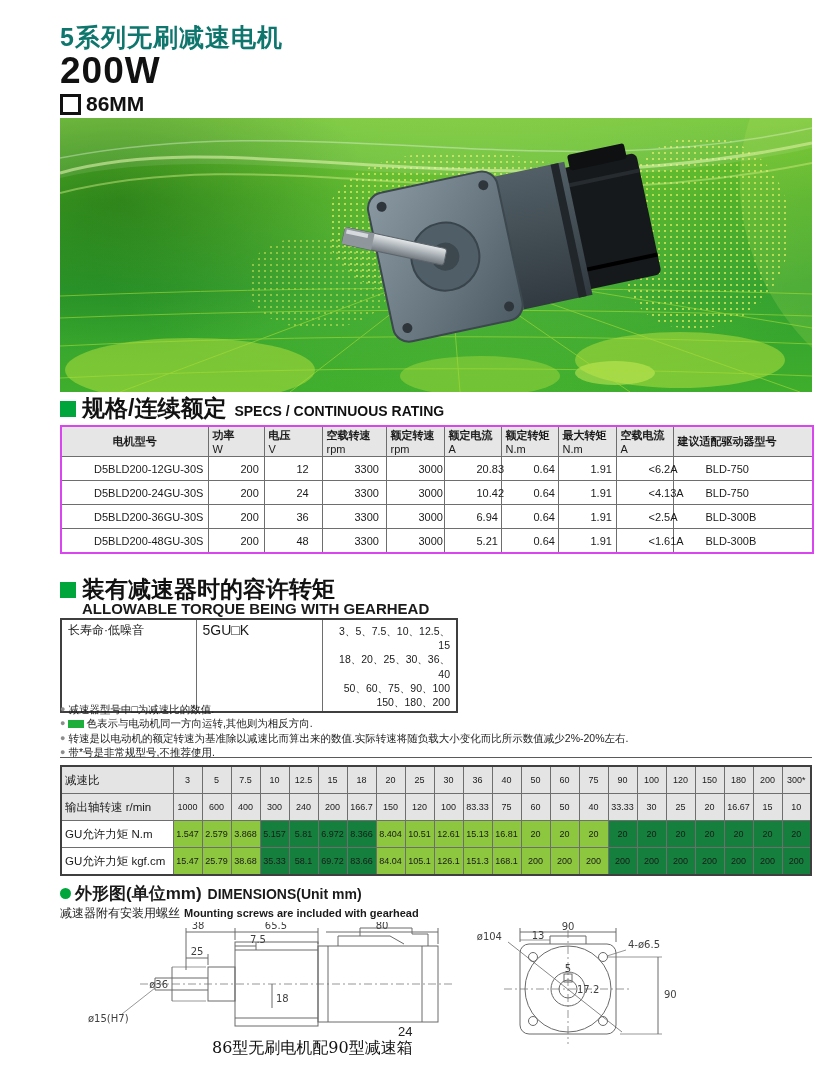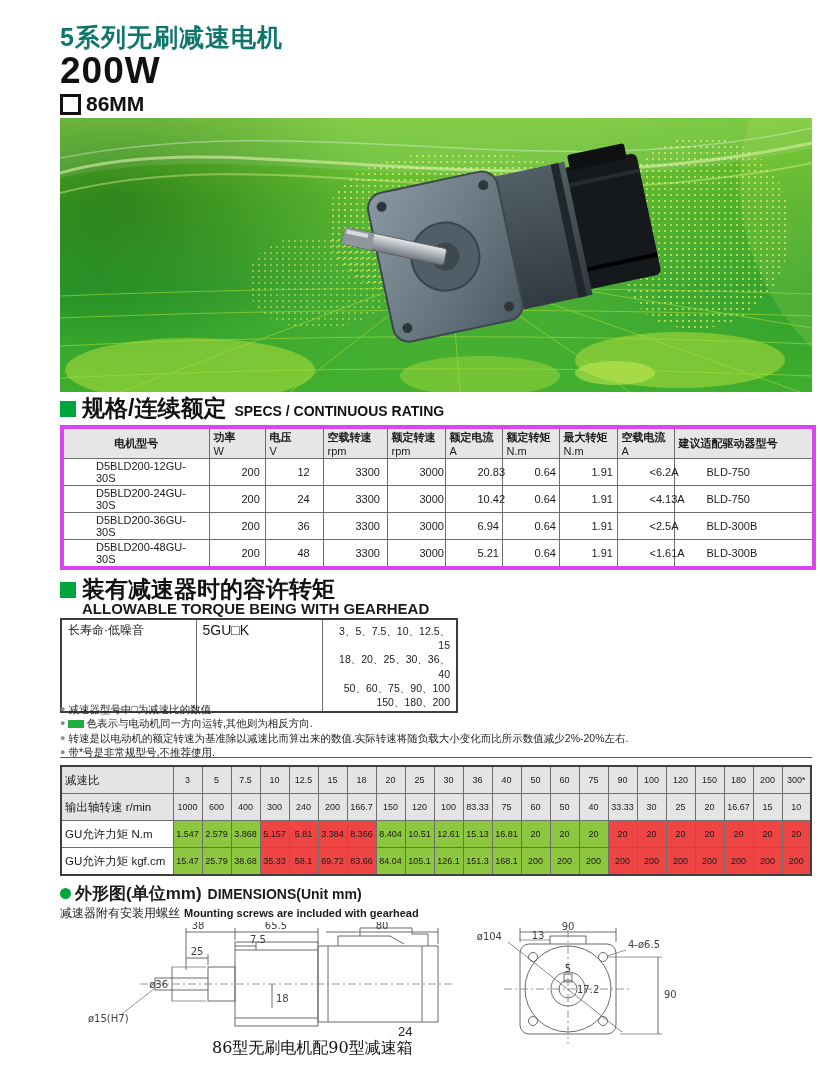--- a/index.html
+++ b/index.html
@@ -21,21 +21,21 @@
   .dots{position:absolute;background-image:radial-gradient(#dce95c 1px, rgba(0,0,0,0) 1.3px);
         background-size:6px 6px;opacity:.75;border-radius:40% 55% 50% 45%;}
   
   .sec{position:absolute;left:60px;display:flex;align-items:baseline;}
   .sq{width:16px;height:16px;background:#00a63c;margin-right:6px;align-self:center;}
   .sec .zh{font-size:23px;font-weight:bold;color:#111;}
   .sec .en{font-size:14px;font-weight:bold;color:#111;margin-left:8px;}
   .sub-en{font-size:13px;}
   
   table{border-collapse:collapse;table-layout:fixed;}
-  .t1{position:absolute;left:60px;top:425px;width:752px;border:4px solid #d946ef;font-size:11px;}
+  .t1{position:absolute;left:60px;top:425px;width:752px;border:2px solid #d946ef;font-size:11px;}
   .t1 th,.t1 td{border:1px solid #6e6e6e;padding:1px 4px;font-weight:normal;text-align:left;}
   .t1 th{background:#e6e6e6;height:15px;}
   .t1 td{height:21px;padding-left:32px;}
   .t1 .hname{font-weight:bold;}
   .t2{position:absolute;left:60px;top:618px;width:396px;border:2px solid #3f3f3f;font-size:12px;}
   .t2 th,.t2 td{border:1px solid #6e6e6e;padding:2px 6px;font-weight:normal;text-align:left;vertical-align:top;}
   .t2 th{background:#e6e6e6;height:20px;font-weight:bold;vertical-align:middle;}
   .t2 td{height:56px;}
   .t2 .ratios{font-size:10.5px;text-align:right;line-height:1.35;padding-top:4px;}
   .t2 .rh{text-align:right;}
@@ -43,21 +43,21 @@
   .notes{position:absolute;left:60px;top:703px;width:752px;font-size:10.5px;line-height:1.28;color:#1c1c1c;}
   .note{display:flex;align-items:center;margin-bottom:1px;}
   .note .b{color:#8d8d8d;font-size:9px;margin-right:3px;}
   .swatch{display:inline-block;width:16px;height:8px;background:#1eae3c;margin-right:2px;}
   .sep{position:absolute;left:60px;top:757px;width:752px;border-top:1.5px solid #5a5a5a;}
   
   .t3{position:absolute;left:60px;top:765px;width:752px;border:2px solid #3f3f3f;font-size:9px;}
   .t3 td{border:1px solid #6e6e6e;text-align:center;padding:0;height:26px;}
   .t3 .lbl{text-align:left;font-size:11.5px;padding:0 3px;white-space:nowrap;}
   .t3 tr.gray td{background:#e4e4e4;}
-  .t3 tr.torq td{background:#ef4444;}
+  .t3 tr.torq td{background:#15803d;}
   .t3 tr.torq td.g{background:#8dc63f;}
   .t3 tr.torq td.lbl{background:#fff;}
   
   .dimhdr{position:absolute;left:60px;top:882px;display:flex;align-items:baseline;}
   .dot{width:11px;height:11px;border-radius:50%;background:#00a63c;margin-right:4px;align-self:center;}
   .dimhdr .zh{font-size:17px;font-weight:bold;}
   .dimhdr .en{font-size:14px;font-weight:bold;margin-left:6px;}
   .dimnote{position:absolute;left:60px;top:905px;font-size:12px;}
   .dimnote .en{font-size:11px;font-weight:bold;margin-left:4px;text-align:center;}
   .draw{position:absolute;left:60px;top:922px;}
@@ -368,21 +368,21 @@
           <td>15</td>
           <td>10</td>
     </tr>
     <tr class="torq">
       <td class="lbl">GU允许力矩 N.m</td>
       <td class="g">1.547</td>
           <td class="g">2.579</td>
           <td class="g">3.868</td>
           <td>5.157</td>
           <td>5.81</td>
-          <td>3.384</td>
+          <td>6.972</td>
           <td>8.366</td>
           <td class="g">8.404</td>
           <td class="g">10.51</td>
           <td class="g">12.61</td>
           <td class="g">15.13</td>
           <td class="g">16.81</td>
           <td class="g">20</td>
           <td class="g">20</td>
           <td class="g">20</td>
           <td>20</td>

